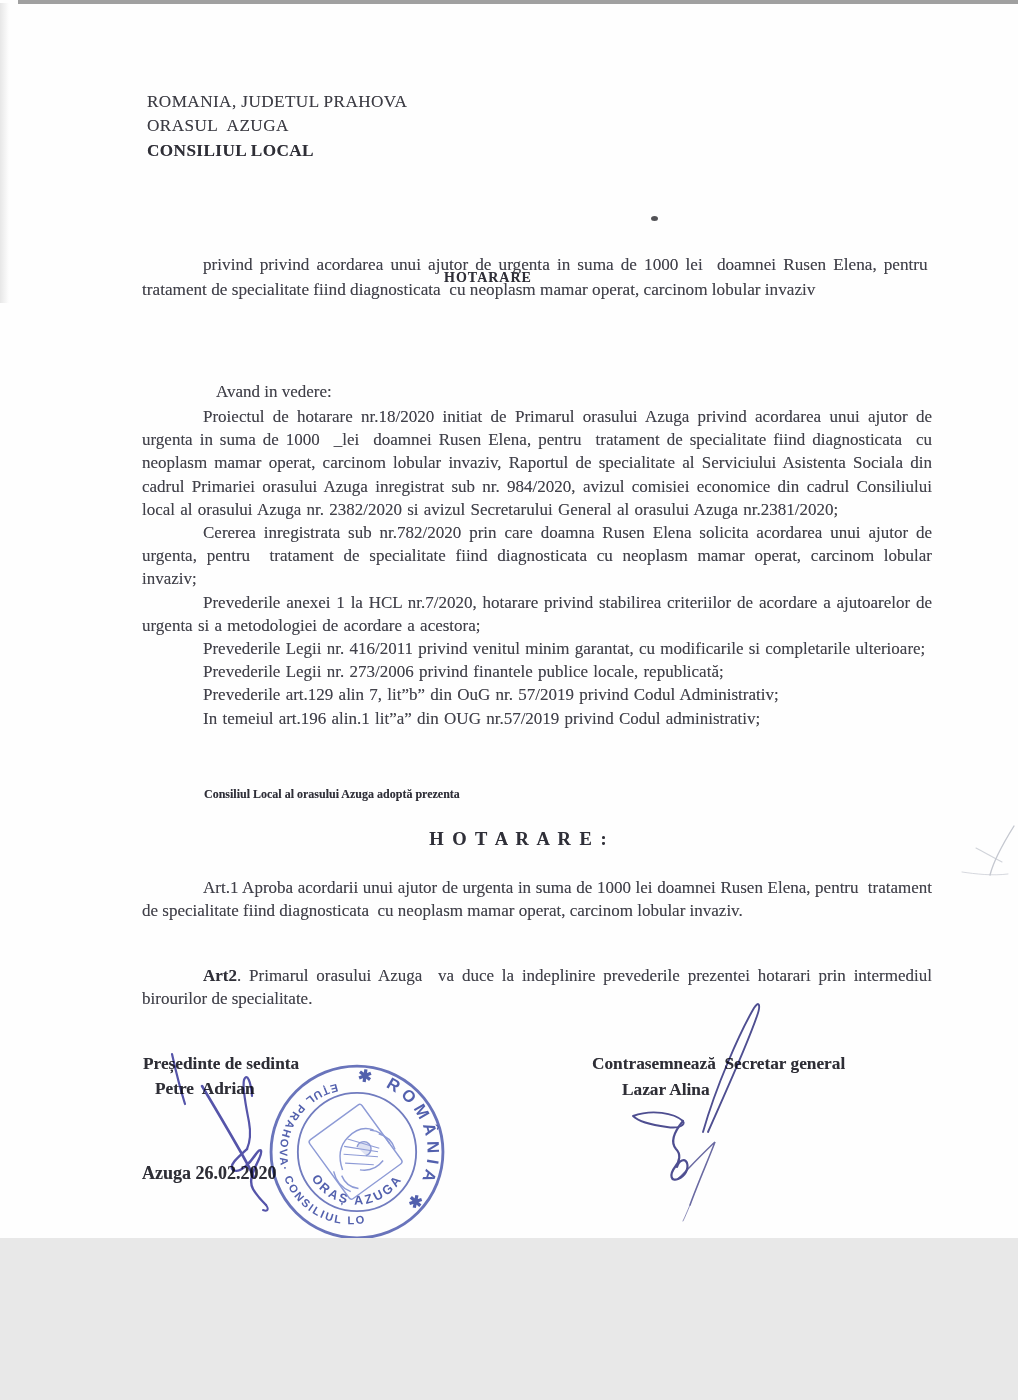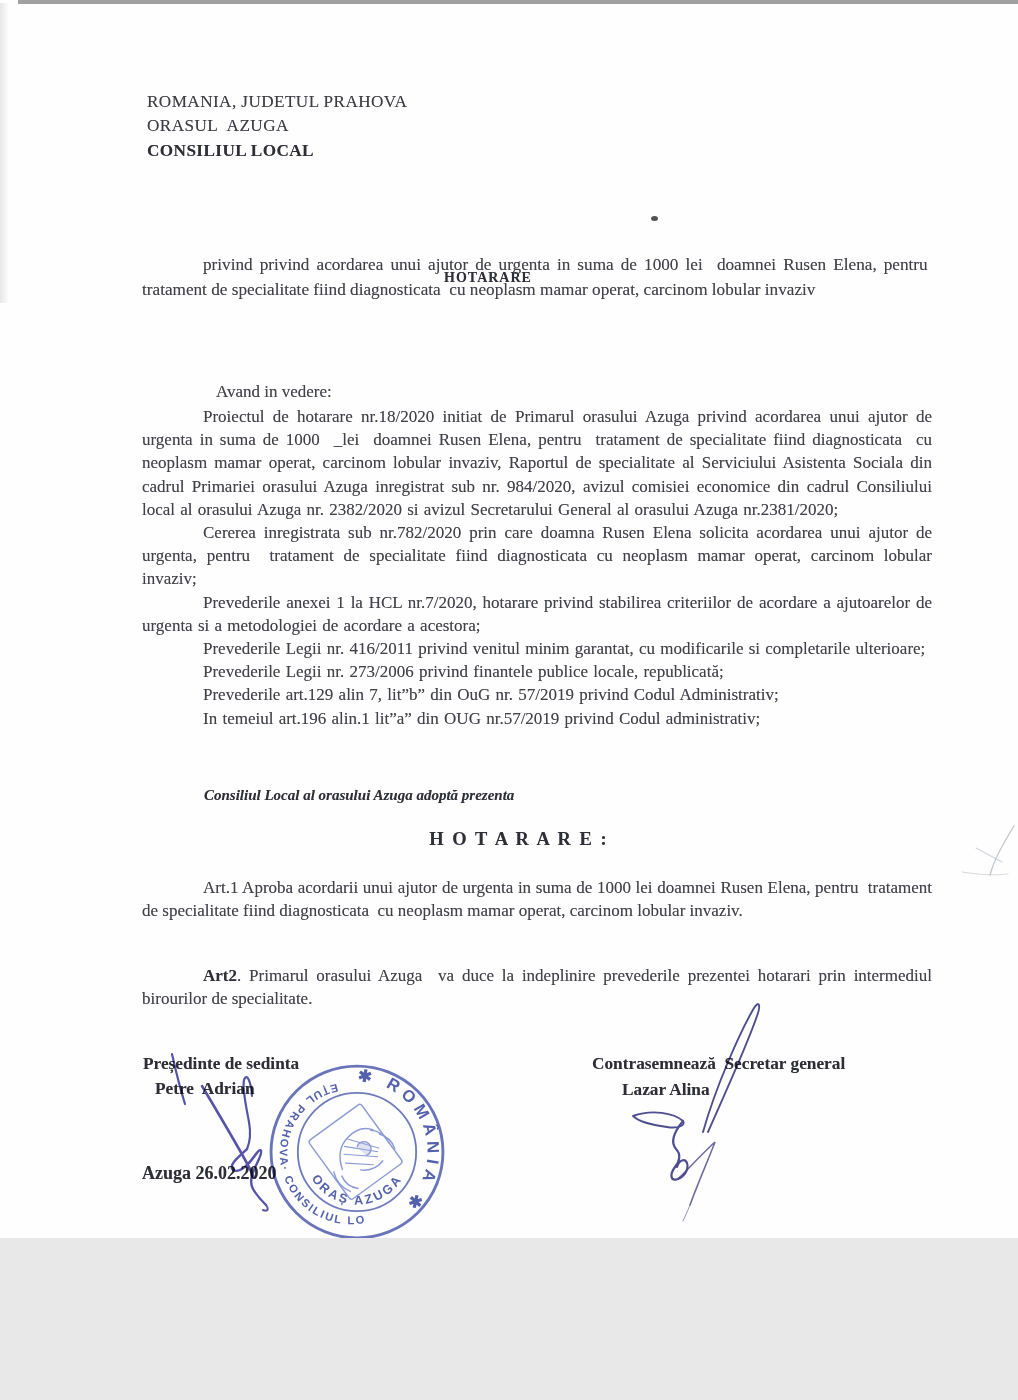--- a/index.html
+++ b/index.html
@@ -12,21 +12,21 @@
   .abs{position:absolute;}
   .scan-top{left:18px;top:0;width:1000px;height:4px;background:#8f8f8f;opacity:.85;}
   .scan-left{left:0;top:3px;width:9px;height:300px;background:linear-gradient(to right,#e7e7e7,rgba(255,255,255,0));}
   .hdr{left:147px;top:90px;font-size:17.2px;line-height:24.4px;letter-spacing:.4px;color:#3c3c44;}
   .hdr .b3{font-weight:bold;color:#2e2e36;}
   .doc-title{left:142px;top:226px;width:692px;text-align:center;font-weight:bold;font-size:14px;letter-spacing:1px;color:#2f2f38;margin-top:44px;}
   .subtitle{left:142px;top:252px;width:790px;font-size:17.2px;line-height:25.2px;text-align:justify;text-indent:61px;}
   .preamble{left:204px;top:382px;font-size:17px;margin-left:12px;}
   .recitals{left:142px;top:405px;width:790px;font-size:17px;line-height:23.2px;text-align:justify;word-spacing:1px;}
   .recitals p{margin:0;text-indent:61px;}
-  .enact{left:204px;top:787px;font-size:15px;font-weight:bold;color:#2f2f38;font-style:italic;}
+  .enact{left:204px;top:787px;font-size:12px;font-weight:bold;color:#2f2f38;}
   .dec-head{left:142px;top:829px;width:754px;text-align:center;font-weight:bold;font-size:18.5px;letter-spacing:2px;color:#2f2f38;}
   .article{left:142px;width:790px;font-size:17px;line-height:23.2px;text-align:justify;}
   .article .ind{display:inline-block;width:61px;}
   .art1{top:876px;}
   .art2{top:964px;}
   .art2 .lbl{font-weight:bold;color:#2f2f38;margin-top:46px;}
   .sig{font-size:17.3px;font-weight:bold;color:#2e2e36;text-align:center;}
   .sigL1{left:143px;top:1054px;}
   .sigL2{left:155px;top:1079px;}
   .sigR1{left:592px;top:1054px;}

